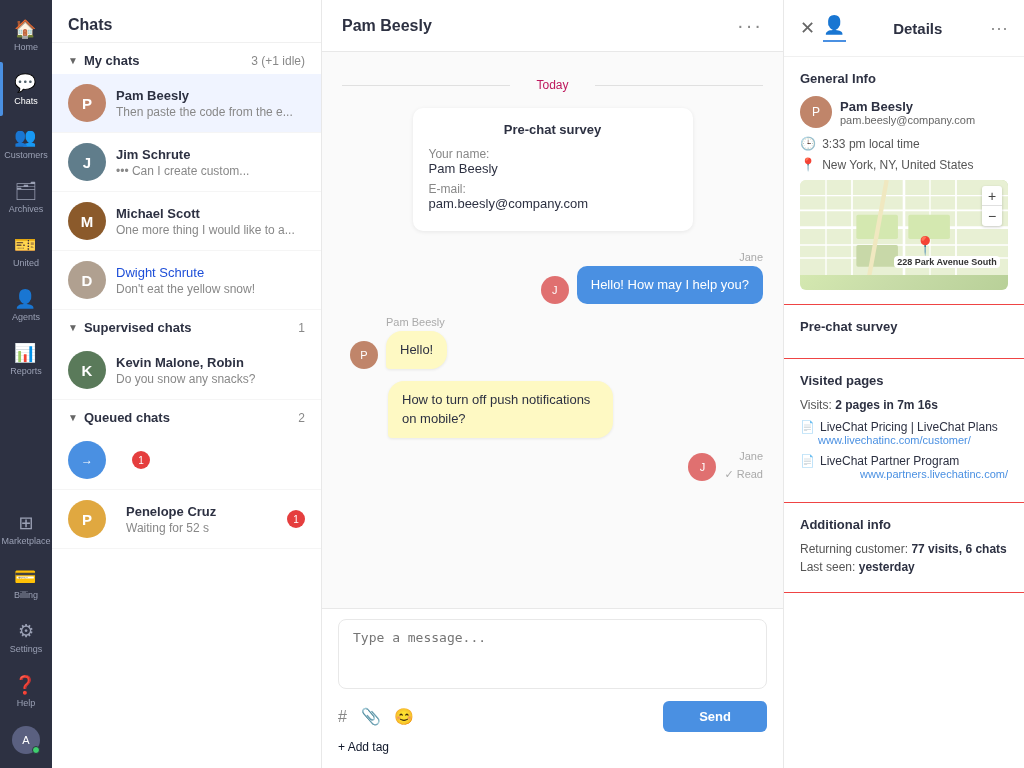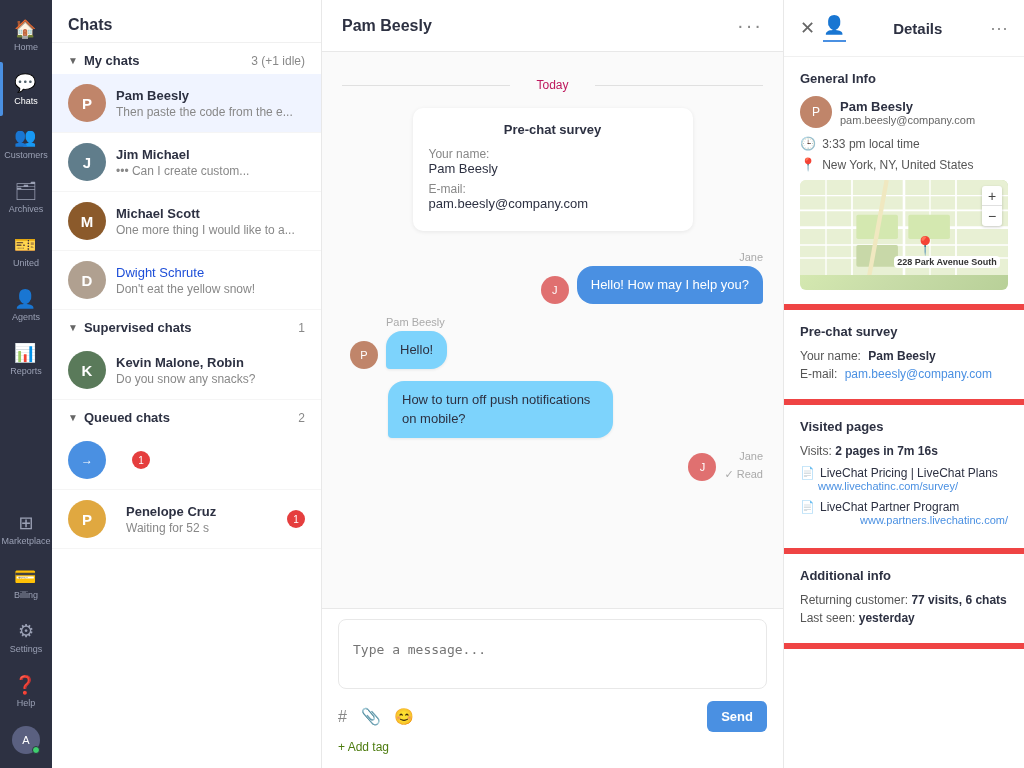--- a/index.html
+++ b/index.html
@@ -193,60 +193,60 @@
     }
     .msg-content { display: flex; flex-direction: column; max-width: 60%; }
     .msg-sender { font-size: 11px; color: #aaa; margin-bottom: 3px; }
     .message-row.right .msg-sender { text-align: right; }
     .bubble {
       padding: 10px 14px;
       border-radius: 16px;
       font-size: 13px;
       line-height: 1.4;
     }
-    .bubble.incoming { background: #7dd3fc; color: #2d3142; border-bottom-left-radius: 4px; box-shadow: 0 1px 3px rgba(0,0,0,0.08); }
-    .bubble.outgoing { background: #4a90e2; color: white; border-bottom-right-radius: 4px; }
+    .bubble.incoming { background: #fef9c3; color: #2d3142; border-bottom-left-radius: 4px; box-shadow: 0 1px 3px rgba(0,0,0,0.08); }
+    .bubble.outgoing { background: #4a90e2; color: white; border-bottom-right-radius: 4px; border-radius: 10px; }
     .read-receipt { font-size: 11px; color: #aaa; text-align: right; margin-top: 3px; }
 
     
     .input-area {
       background: white;
       border-top: 1px solid #e8e8e8;
       padding: 10px 16px;
       flex-shrink: 0;
     }
     .message-input {
       width: 100%;
       border: 1px solid #e8e8e8;
       border-radius: 8px;
-      padding: 22px 14px;
+      padding: 10px 14px;
       font-size: 13px;
       color: #aaa;
       outline: none;
       resize: none;
       height: 70px;
     }
     .input-toolbar {
       display: flex;
       align-items: center;
       padding: 8px 0 4px;
     }
     .input-icon { color: #888; font-size: 16px; margin-right: 14px; cursor: pointer; }
     .send-btn {
       margin-left: auto;
       background: #4a90e2;
       color: white;
       border: none;
       border-radius: 6px;
-      padding: 8px 14px;
+      padding: 8px 36px;
       font-size: 13px;
       font-weight: 600;
       cursor: pointer;
     }
-    .add-tag { font-size: 12px; color: #4d7c0f; cursor: pointer; padding: 4px 0; }
+    .add-tag { font-size: 12px; color: #0f172a; cursor: pointer; padding: 4px 0; }
 
     
     .details-panel {
       width: 240px;
       background: white;
       overflow-y: auto;
       flex-shrink: 0;
     }
     .details-header {
       display: flex;
@@ -256,21 +256,21 @@
       border-bottom: 1px solid #f0f0f0;
     }
     .details-close { font-size: 18px; color: #666; cursor: pointer; }
     .details-user-icon { font-size: 18px; color: #4a90e2; cursor: pointer; }
     .details-dots { color: #888; font-size: 18px; cursor: pointer; }
 
     .details-title { font-size: 15px; font-weight: 700; color: #2d3142; }
 
     .details-section {
       padding: 14px 16px;
-      border-bottom: 6px solid #ef4444;
+      border-bottom: 1px solid #ef4444;
     }
     .details-section-title { font-size: 13px; font-weight: 700; color: #2d3142; margin-bottom: 10px; }
     .details-user-row { display: flex; align-items: center; margin-bottom: 8px; }
     .details-avatar {
       width: 32px; height: 32px;
       border-radius: 50%;
       background: #c0a0a0;
       margin-right: 8px;
       overflow: hidden;
       display: flex; align-items: center; justify-content: center;
@@ -420,21 +420,21 @@
     <div class="chat-avatar av-pam">P</div>
     <div class="chat-info">
       <div class="chat-name">Pam Beesly</div>
       <div class="chat-preview">Then paste the code from the e...</div>
     </div>
   </div>
 
   <div class="chat-item">
     <div class="chat-avatar av-jim">J</div>
     <div class="chat-info">
-      <div class="chat-name">Jim Michael</div>
+      <div class="chat-name">Jim Schrute</div>
       <div class="chat-preview typing">
         <span>•••</span> <span>Can I create custom...</span>
       </div>
     </div>
   </div>
 
   <div class="chat-item">
     <div class="chat-avatar av-michael">M</div>
     <div class="chat-info">
       <div class="chat-name">Michael Scott</div>
@@ -603,43 +603,33 @@
       <div class="map-label">228 Park Avenue South</div>
       <div class="map-zoom">
         <div class="map-zoom-btn">+</div>
         <div class="map-zoom-btn">−</div>
       </div>
     </div>
   </div>
 
   <div class="details-section">
     <div class="details-section-title">Pre-chat survey</div>
-    <div class="survey-mini">
-      <div class="survey-mini-row">
-        <span>Your name:</span>
-        <span style="margin-left:4px; font-weight:600; color:#2d3142;">Pam Beesly</span>
-      </div>
-      <div class="survey-mini-row">
-        <span>E-mail:</span>
-        <span style="margin-left:4px; color:#4a90e2;">pam.beesly@company.com</span>
-      </div>
-    </div>
   </div>
 
   <div class="details-section">
     <div class="details-section-title">Visited pages</div>
     <div class="visited-info">
       Visits: <strong>2 pages in 7m 16s</strong>
     </div>
     <div class="visited-link">
       <div class="visited-link-title">
         <span class="page-icon">📄</span>
         <span>LiveChat Pricing | LiveChat Plans</span>
       </div>
-      <div class="visited-link-url" style="margin-left:18px;">www.livechatinc.com/survey/</div>
+      <div class="visited-link-url" style="margin-left:18px;">www.livechatinc.com/customer/</div>
     </div>
     <div class="visited-link">
       <div class="visited-link-title">
         <span class="page-icon">📄</span>
         <span>LiveChat Partner Program</span>
       </div>
       <div class="visited-link-url" style="margin-left:18px;text-align:right;">www.partners.livechatinc.com/</div>
     </div>
   </div>
 

